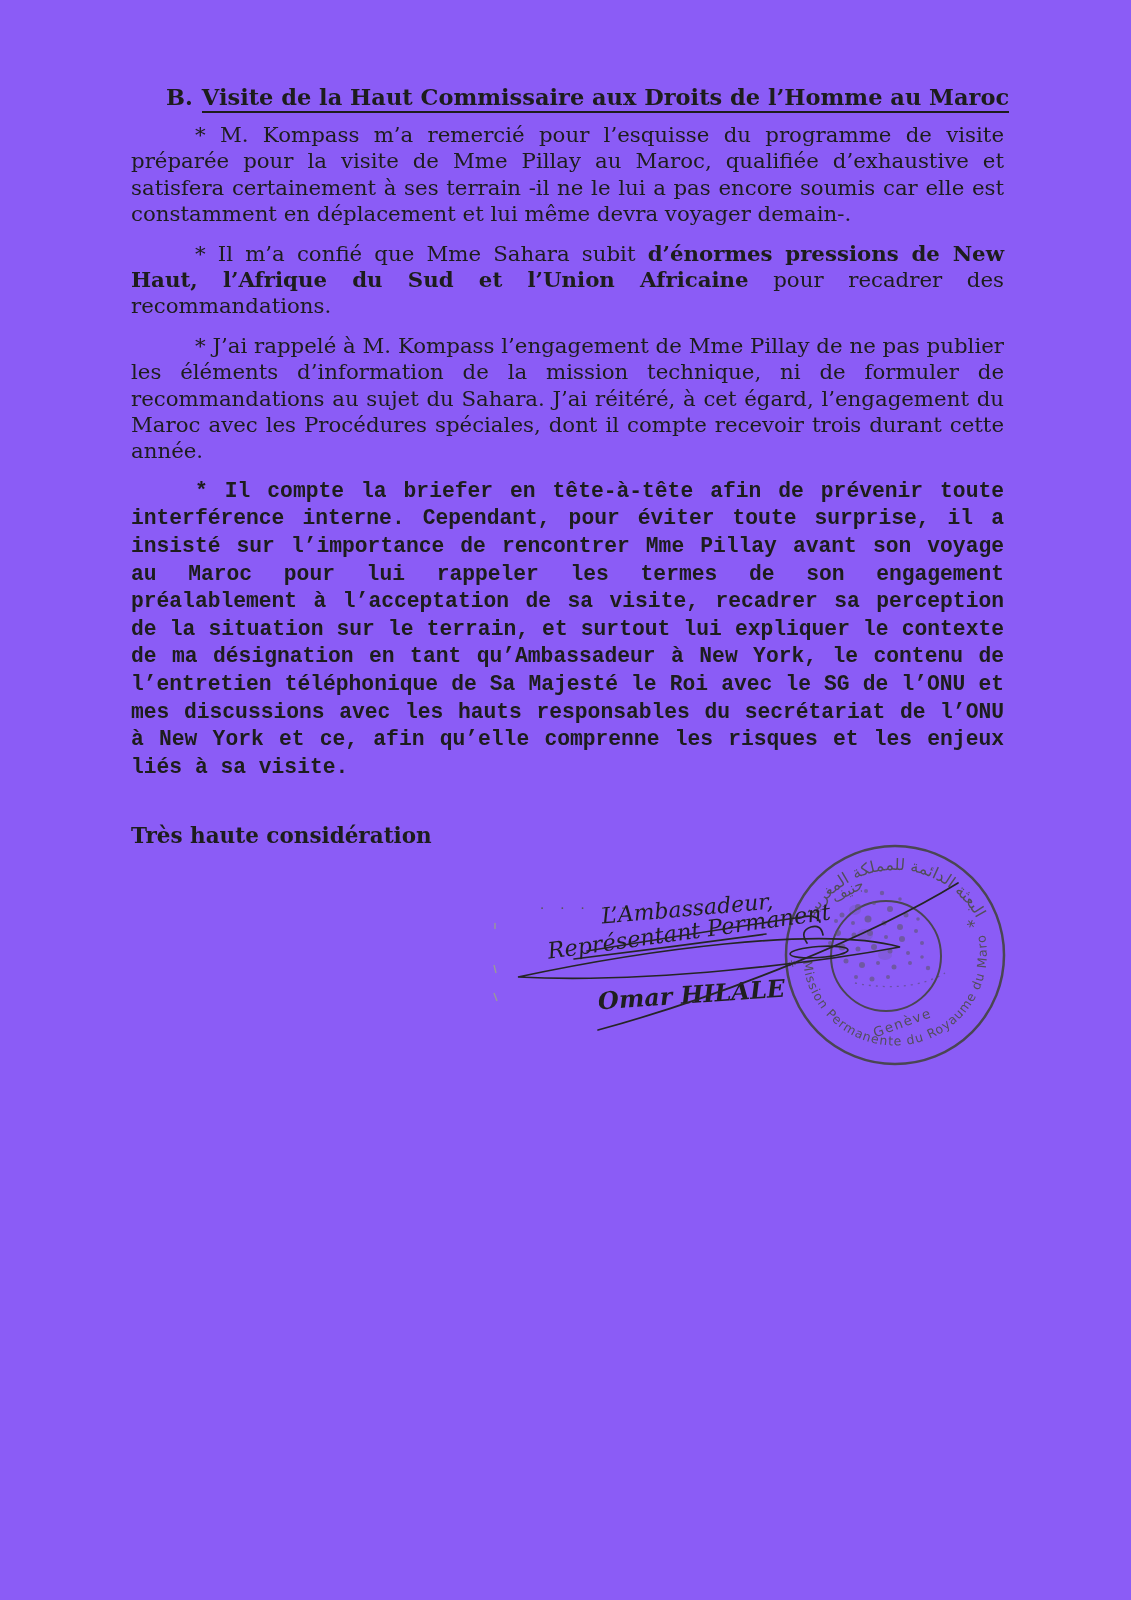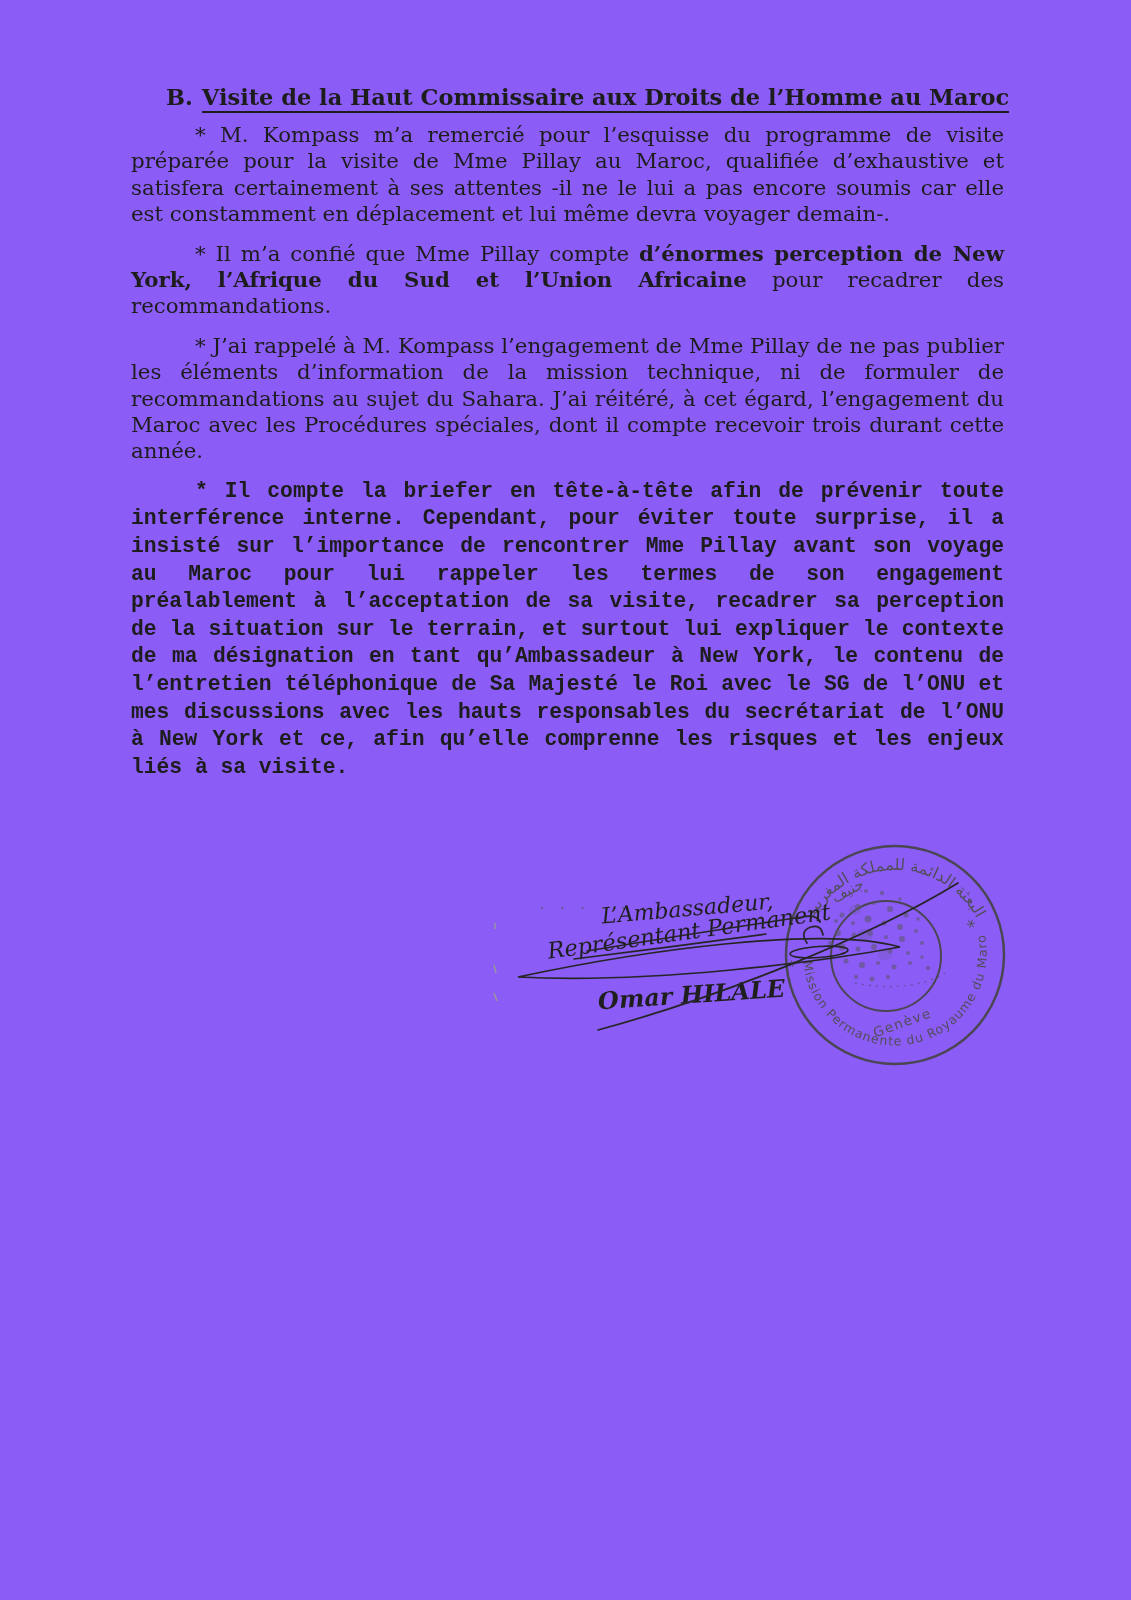--- a/index.html
+++ b/index.html
@@ -26,29 +26,30 @@
   .stampline { fill:none; stroke:#454545; }
 </style>
 </head>
 <body>
 
 <div class="page">
   <div class="doc">
 
     <div class="heading"><span>B.</span><span class="hu">Visite de la Haut Commissaire aux Droits de l’Homme au Maroc</span></div>
 
-    <p class="body">* M. Kompass m’a remercié pour l’esquisse du programme de visite préparée pour la visite de Mme Pillay au Maroc, qualifiée d’exhaustive et satisfera certainement à ses attentes -il ne le lui a pas encore soumis car elle est constamment en déplacement et lui même devra voyager demain-.</p>
+    <p class="body">* M. Kompass m’a remercié pour l’esquisse du programme de visite préparée pour la visite de Mme Pillay au Maroc, qualifiée d’exhaustive et satisfera certainement à ses terrain -il ne le lui a pas encore soumis car elle est constamment en déplacement et lui même devra voyager demain-.</p>
 
-    <p class="body"><span>* Il m’a confié que Mme Pillay compte </span><span class="b">d’énormes perception de New York, l’Afrique du Sud et l’Union Africaine</span><span> pour recadrer des recommandations.</span></p>
+    <p class="body"><span>* Il m’a confié que Mme Sahara subit </span><span class="b">d’énormes pressions de New Haut, l’Afrique du Sud et l’Union Africaine</span><span> pour recadrer des recommandations.</span></p>
 
     <p class="body">* J’ai rappelé à M. Kompass l’engagement de Mme Pillay de ne pas publier les éléments d’information de la mission technique, ni de formuler de recommandations au sujet du Sahara. J’ai réitéré, à cet égard, l’engagement du Maroc avec les Procédures spéciales, dont il compte recevoir trois durant cette année.</p>
 
     <p class="body b pbold">* Il compte la briefer en tête-à-tête afin de prévenir toute interférence interne. Cependant, pour éviter toute surprise, il a insisté sur l’importance de rencontrer Mme Pillay avant son voyage au Maroc pour lui rappeler les termes de son engagement préalablement à l’acceptation de sa visite, recadrer sa perception de la situation sur le terrain, et surtout lui expliquer le contexte de ma désignation en tant qu’Ambassadeur à New York, le contenu de l’entretien téléphonique de Sa Majesté le Roi avec le SG de l’ONU et mes discussions avec les hauts responsables du secrétariat de l’ONU à New York et ce, afin qu’elle comprenne les risques et les enjeux liés à sa visite.</p>
 
 
+    <p class="closing">Très haute considération</p>
   </div>
 
   <svg class="sig" width="565" height="275" viewBox="0 0 565 275">
 
     <g opacity="0.92">
       <circle cx="425" cy="140" r="109" class="stampline" stroke-width="2.5"></circle>
       <circle cx="416" cy="141" r="55" class="stampline" stroke-width="2"></circle>
 
       <path id="arcTop" d="M 332 148 A 93 93 0 1 1 518 148" fill="none"></path>
       <path id="arcBottom" d="M 333 132 A 92 92 0 1 0 514 116" fill="none"></path>

